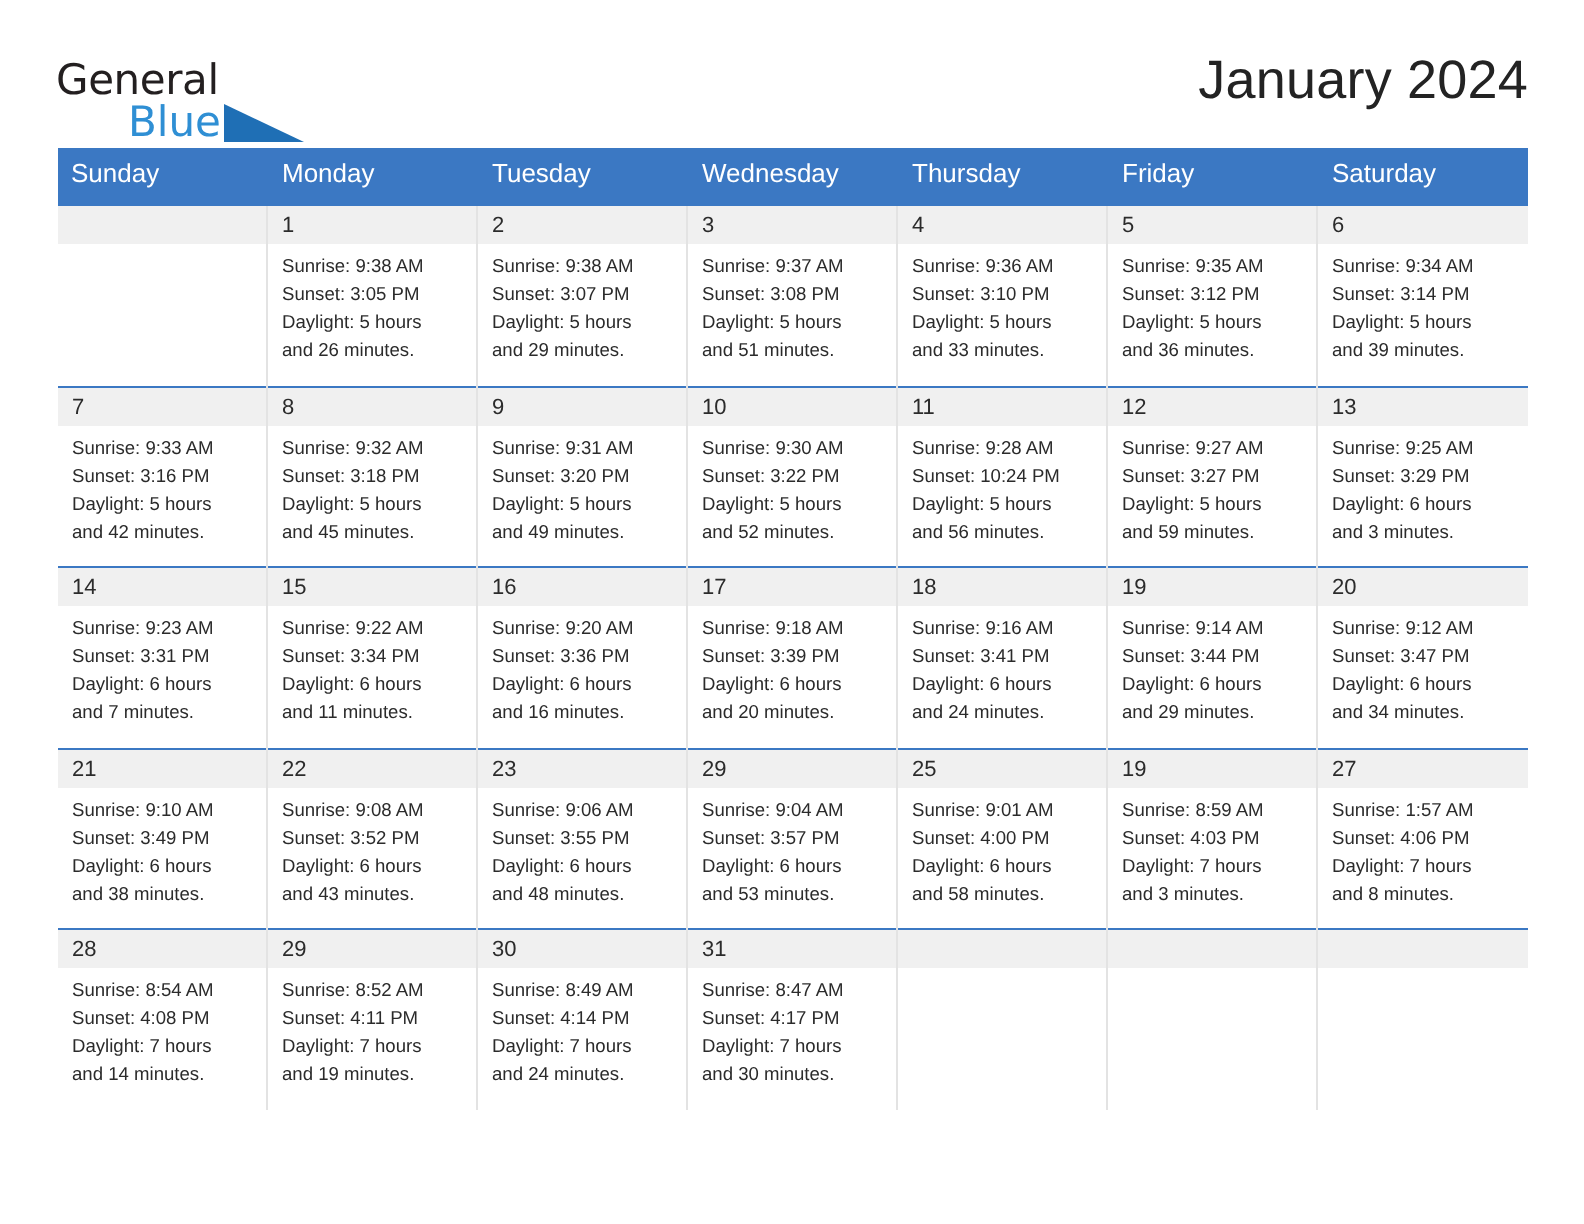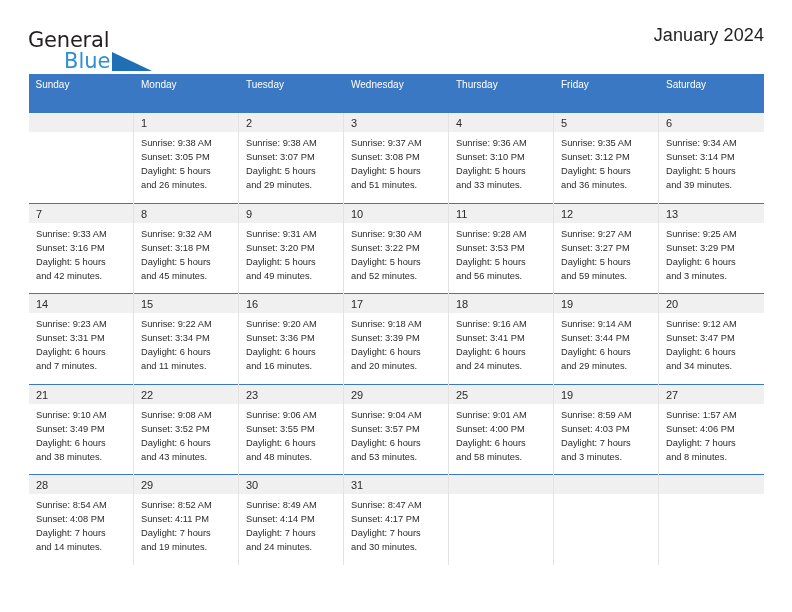--- a/index.html
+++ b/index.html
@@ -60,21 +60,21 @@
     margin-left: 36px;
     font-size: 21px;
     color: #2f8fd4;
     font-family: "DejaVu Sans", sans-serif;
     line-height: 1;
   }
   .title-block {
     text-align: right;
   }
   .cal-title {
-    font-size: 18px;
+    font-size: 27px;
     color: #232323;
     line-height: 1.05;
     font-weight: normal;
     letter-spacing: 0.1px;
   }
   .cal-subtitle {
     font-size: 13.5px;
     color: #232323;
     margin-top: 5px;
     letter-spacing: 0.1px;
@@ -82,24 +82,24 @@
 
   
   .calendar {
     width: 736px;
     border-collapse: collapse;
     table-layout: fixed;
   }
   .calendar th {
     background: #3b78c3;
     color: #ffffff;
-    font-size: 10px;
+    font-size: 13px;
     font-weight: normal;
     text-align: left;
-    padding: 5px 0 23px 7px;
+    padding: 5px 0 9px 7px;
     height: 19px;
     box-sizing: border-box;
     border-right: 1px solid #3b78c3;
   }
   .daycell {
     width: 105.14px;
     vertical-align: top;
     padding: 0;
     border-right: 1px solid #e3e3e3;
     border-left: 1px solid #ffffff;
@@ -264,21 +264,21 @@
               <div>Sunrise: 9:30 AM</div>
               <div>Sunset: 3:22 PM</div>
               <div>Daylight: 5 hours</div>
               <div>and 52 minutes.</div>
             </div>
           </td>
           <td class="daycell">
             <div class="daynum">11</div>
             <div class="dayinfo">
               <div>Sunrise: 9:28 AM</div>
-              <div>Sunset: 3:53 PM</div>
+              <div>Sunset: 10:24 PM</div>
               <div>Daylight: 5 hours</div>
               <div>and 56 minutes.</div>
             </div>
           </td>
           <td class="daycell">
             <div class="daynum">12</div>
             <div class="dayinfo">
               <div>Sunrise: 9:27 AM</div>
               <div>Sunset: 3:27 PM</div>
               <div>Daylight: 5 hours</div>

